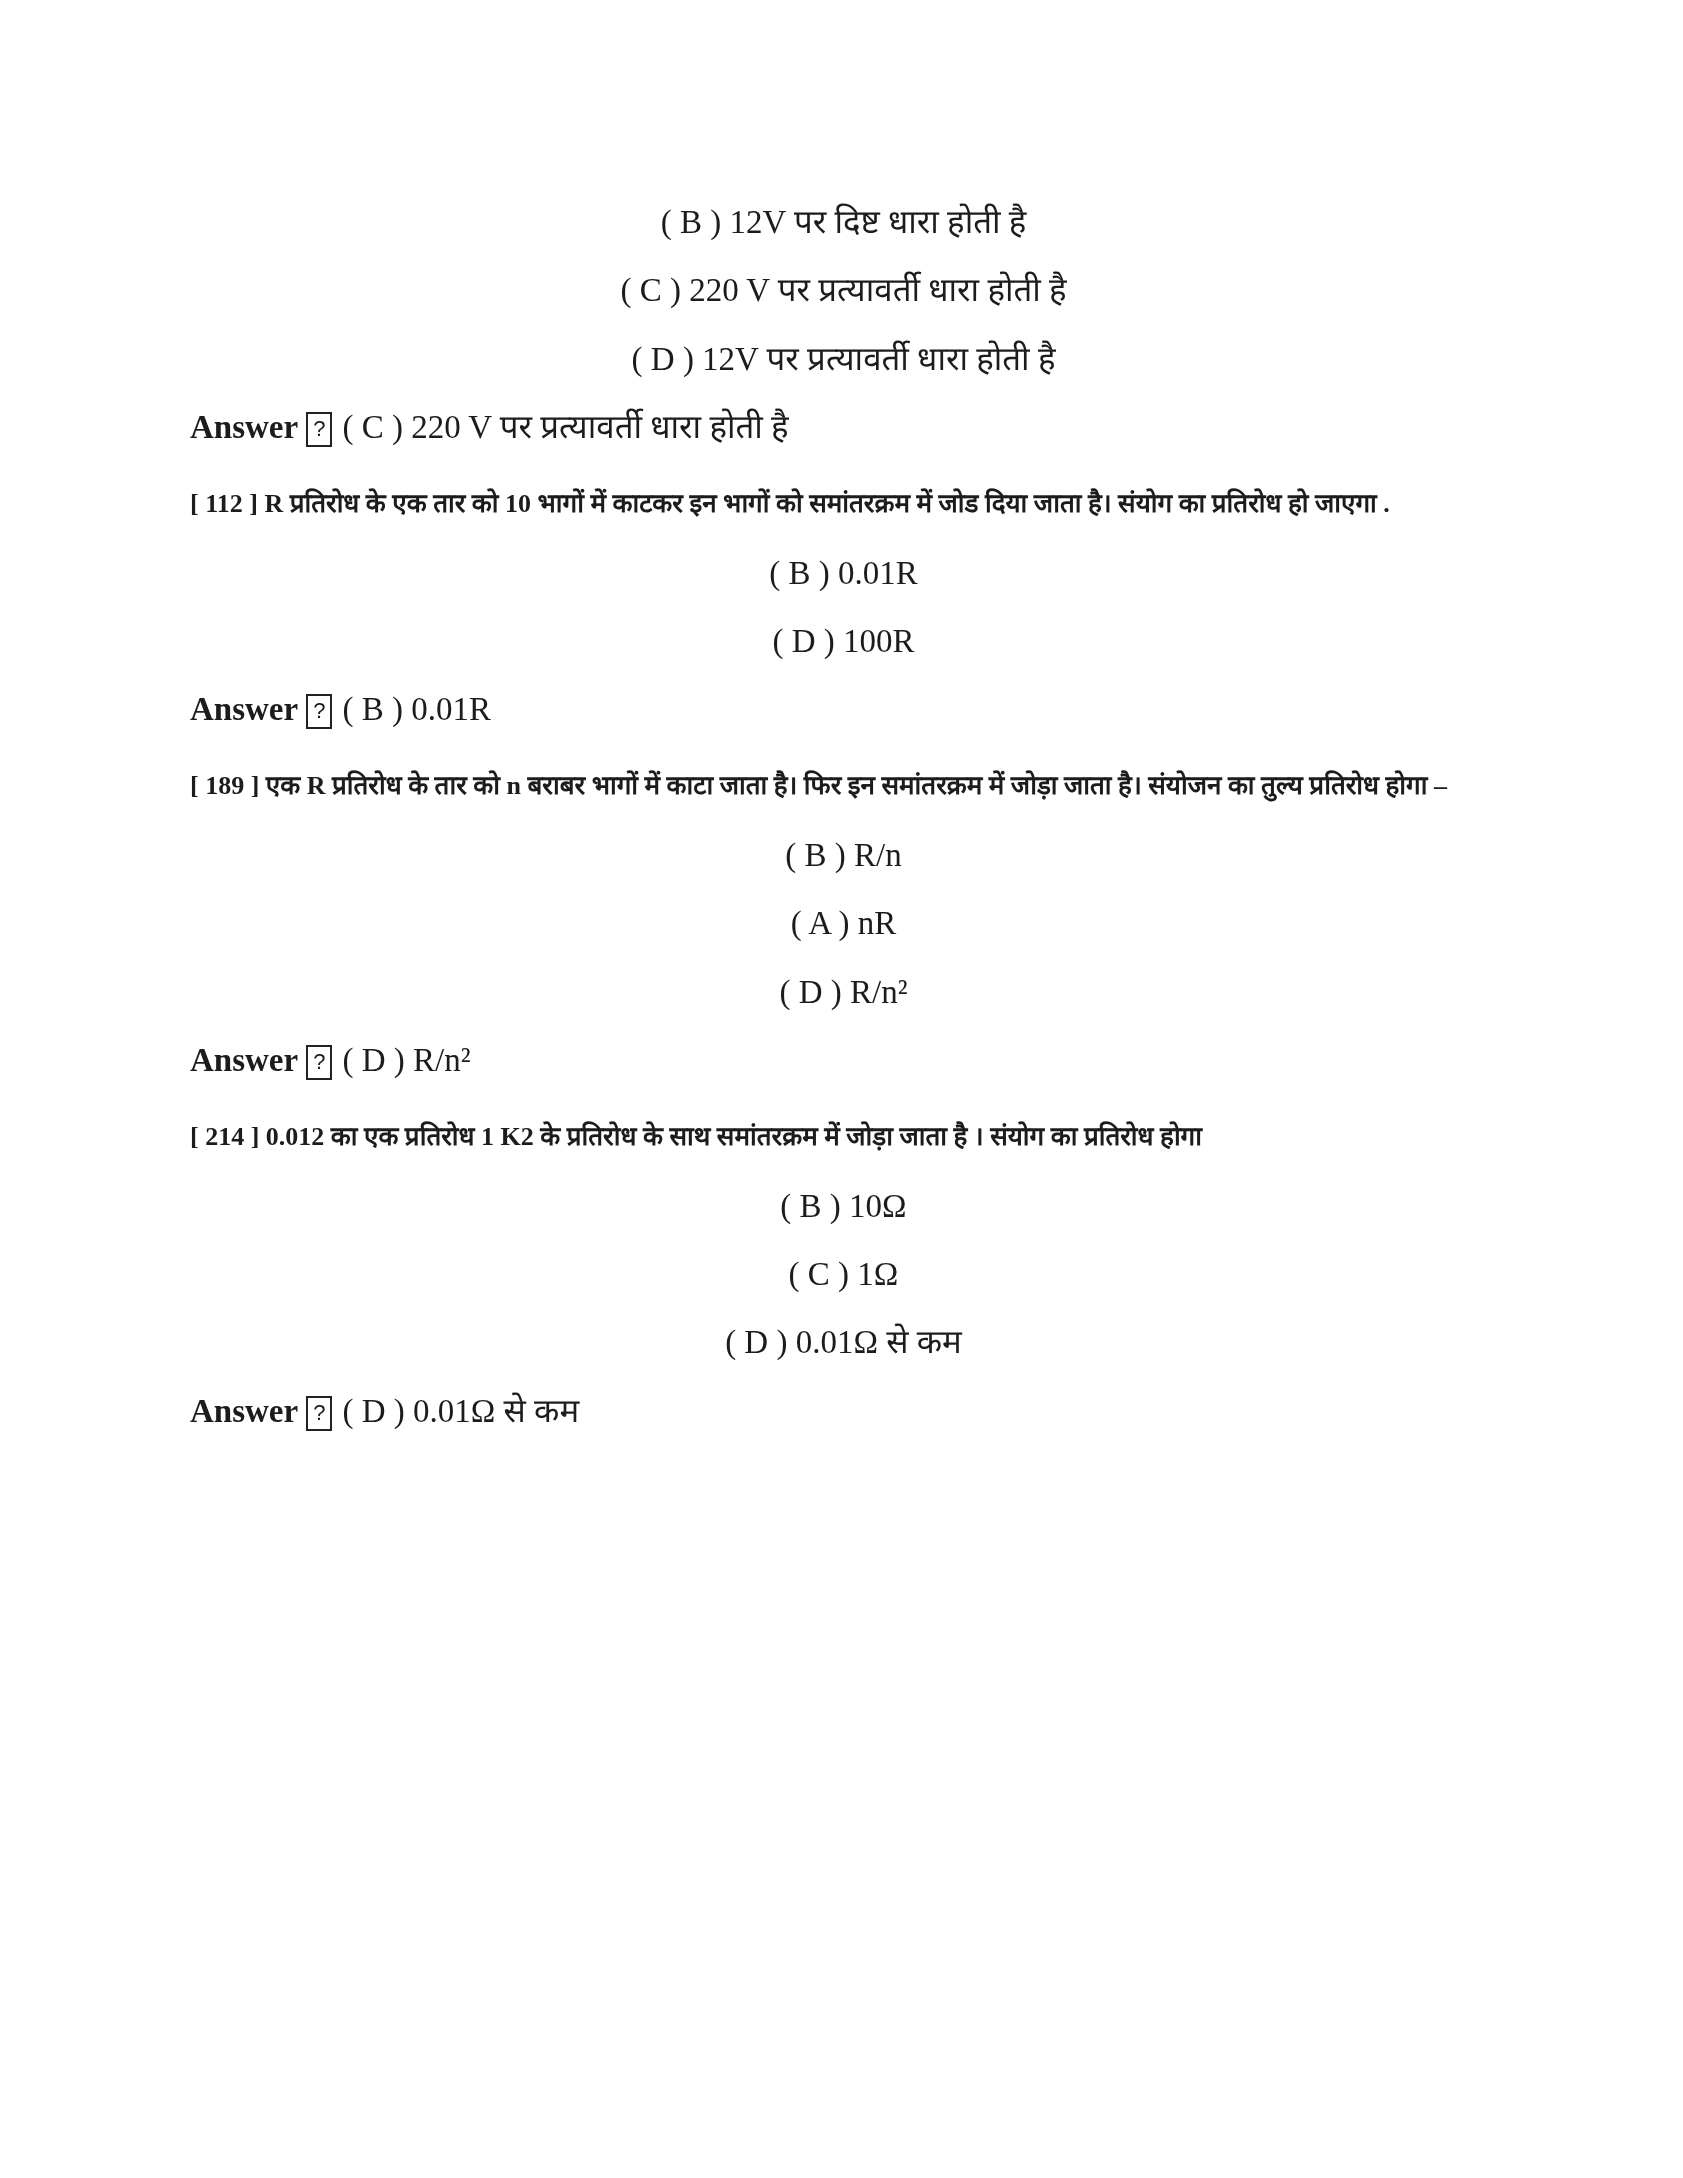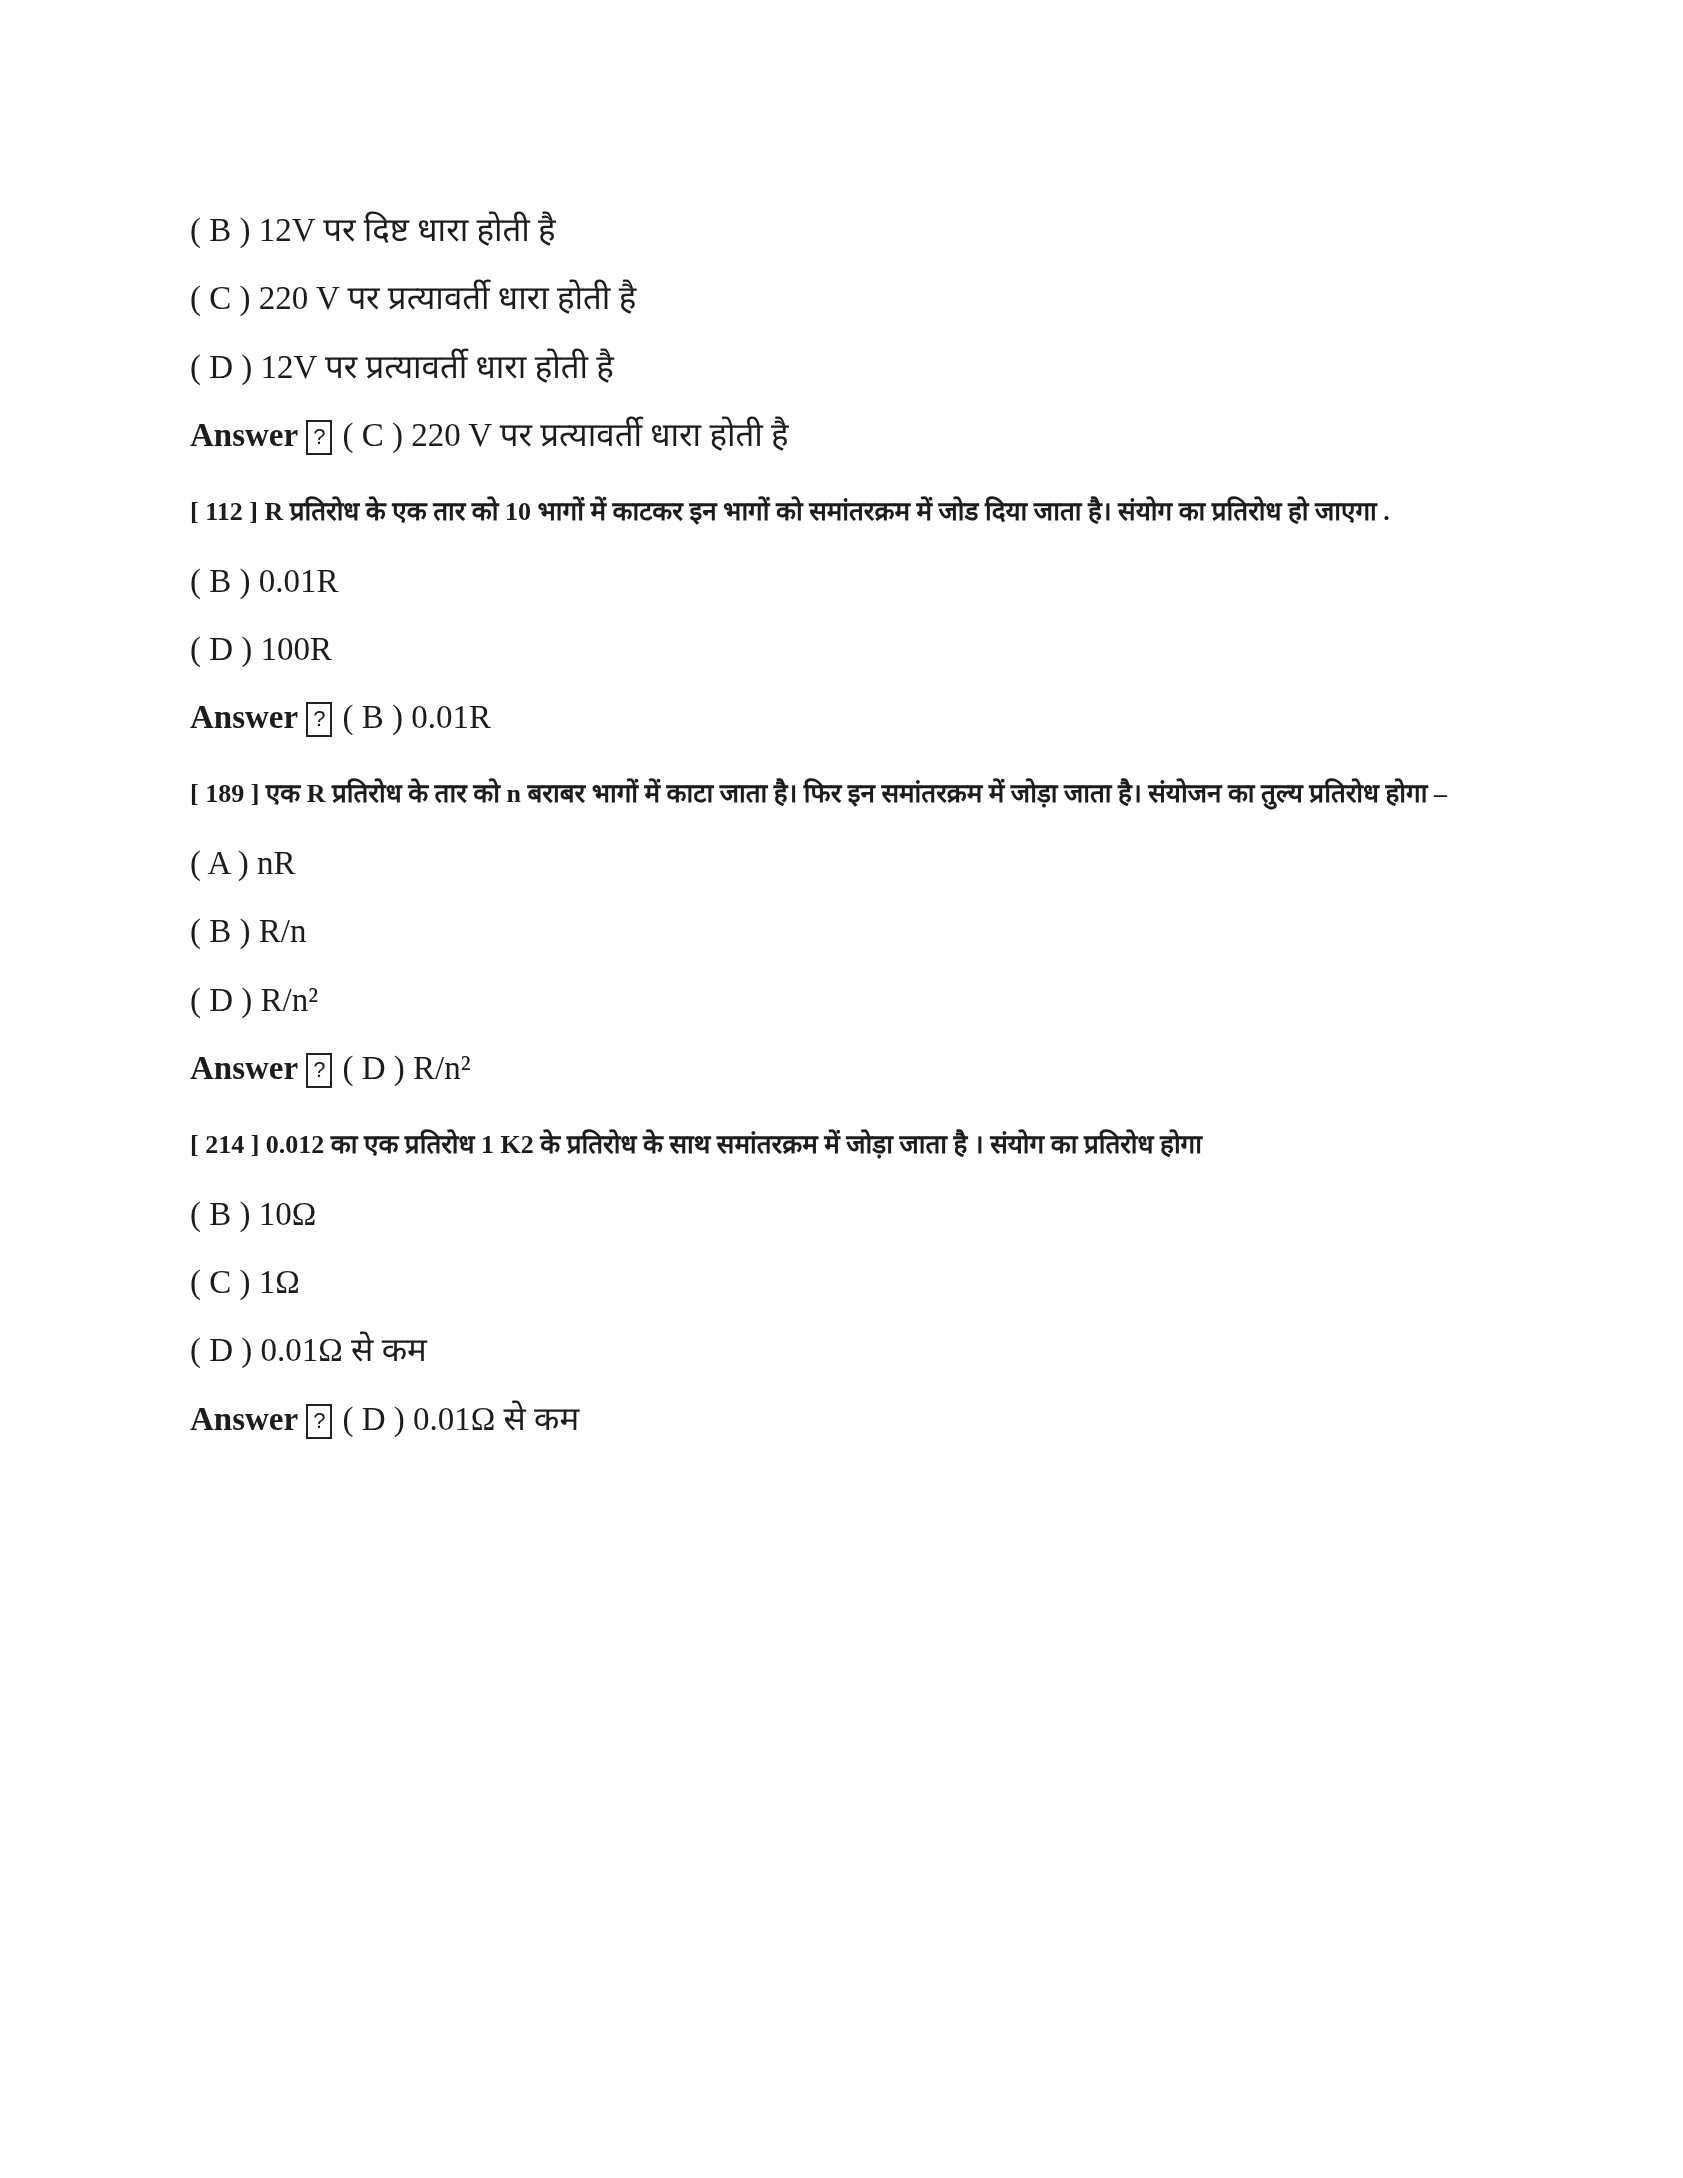--- a/index.html
+++ b/index.html
@@ -21,22 +21,23 @@
     height: 2178px;
     padding: 194px 178px 0 190px;
     background: #ffffff;
   }
   .content {
     max-width: 1307px;
   }
   .opt {
     font-size: 33px;
     line-height: 1.25;
-    margin: 16px 0 27px 0;
+    margin: 8px 0 27px 0;
     white-space: nowrap;
+    text-align: center;
   }
   .question {
     font-size: 26px;
     font-weight: 700;
     line-height: 1.72;
     margin: 14px 0 26px 0;
     max-width: 1287px;
   }
   .ans {
     font-size: 33px;
@@ -75,22 +76,22 @@
     </p>
 
     <p class="question">[ 112 ] R प्रतिरोध के एक तार को 10 भागों में काटकर इन भागों को समांतरक्रम में जोड दिया जाता है। संयोग का प्रतिरोध हो जाएगा .</p>
     <p class="opt">( B ) 0.01R</p>
     <p class="opt">( D ) 100R</p>
     <p class="ans">
       <span class="ans-label">Answer</span><span class="tofu">?</span><span class="ans-text">( B ) 0.01R</span>
     </p>
 
     <p class="question">[ 189 ] एक R प्रतिरोध के तार को n बराबर भागों में काटा जाता है। फिर इन समांतरक्रम में जोड़ा जाता है। संयोजन का तुल्य प्रतिरोध होगा –</p>
+    <p class="opt">( B ) R/n</p>
     <p class="opt">( A ) nR</p>
-    <p class="opt">( B ) R/n</p>
     <p class="opt">( D ) R/n²</p>
     <p class="ans">
       <span class="ans-label">Answer</span><span class="tofu">?</span><span class="ans-text">( D ) R/n²</span>
     </p>
 
     <p class="question">[ 214 ] 0.012 का एक प्रतिरोध 1 K2 के प्रतिरोध के साथ समांतरक्रम में जोड़ा जाता है । संयोग का प्रतिरोध होगा</p>
     <p class="opt">( B ) 10Ω</p>
     <p class="opt">( C ) 1Ω</p>
     <p class="opt">( D ) 0.01Ω से कम</p>
     <p class="ans">

